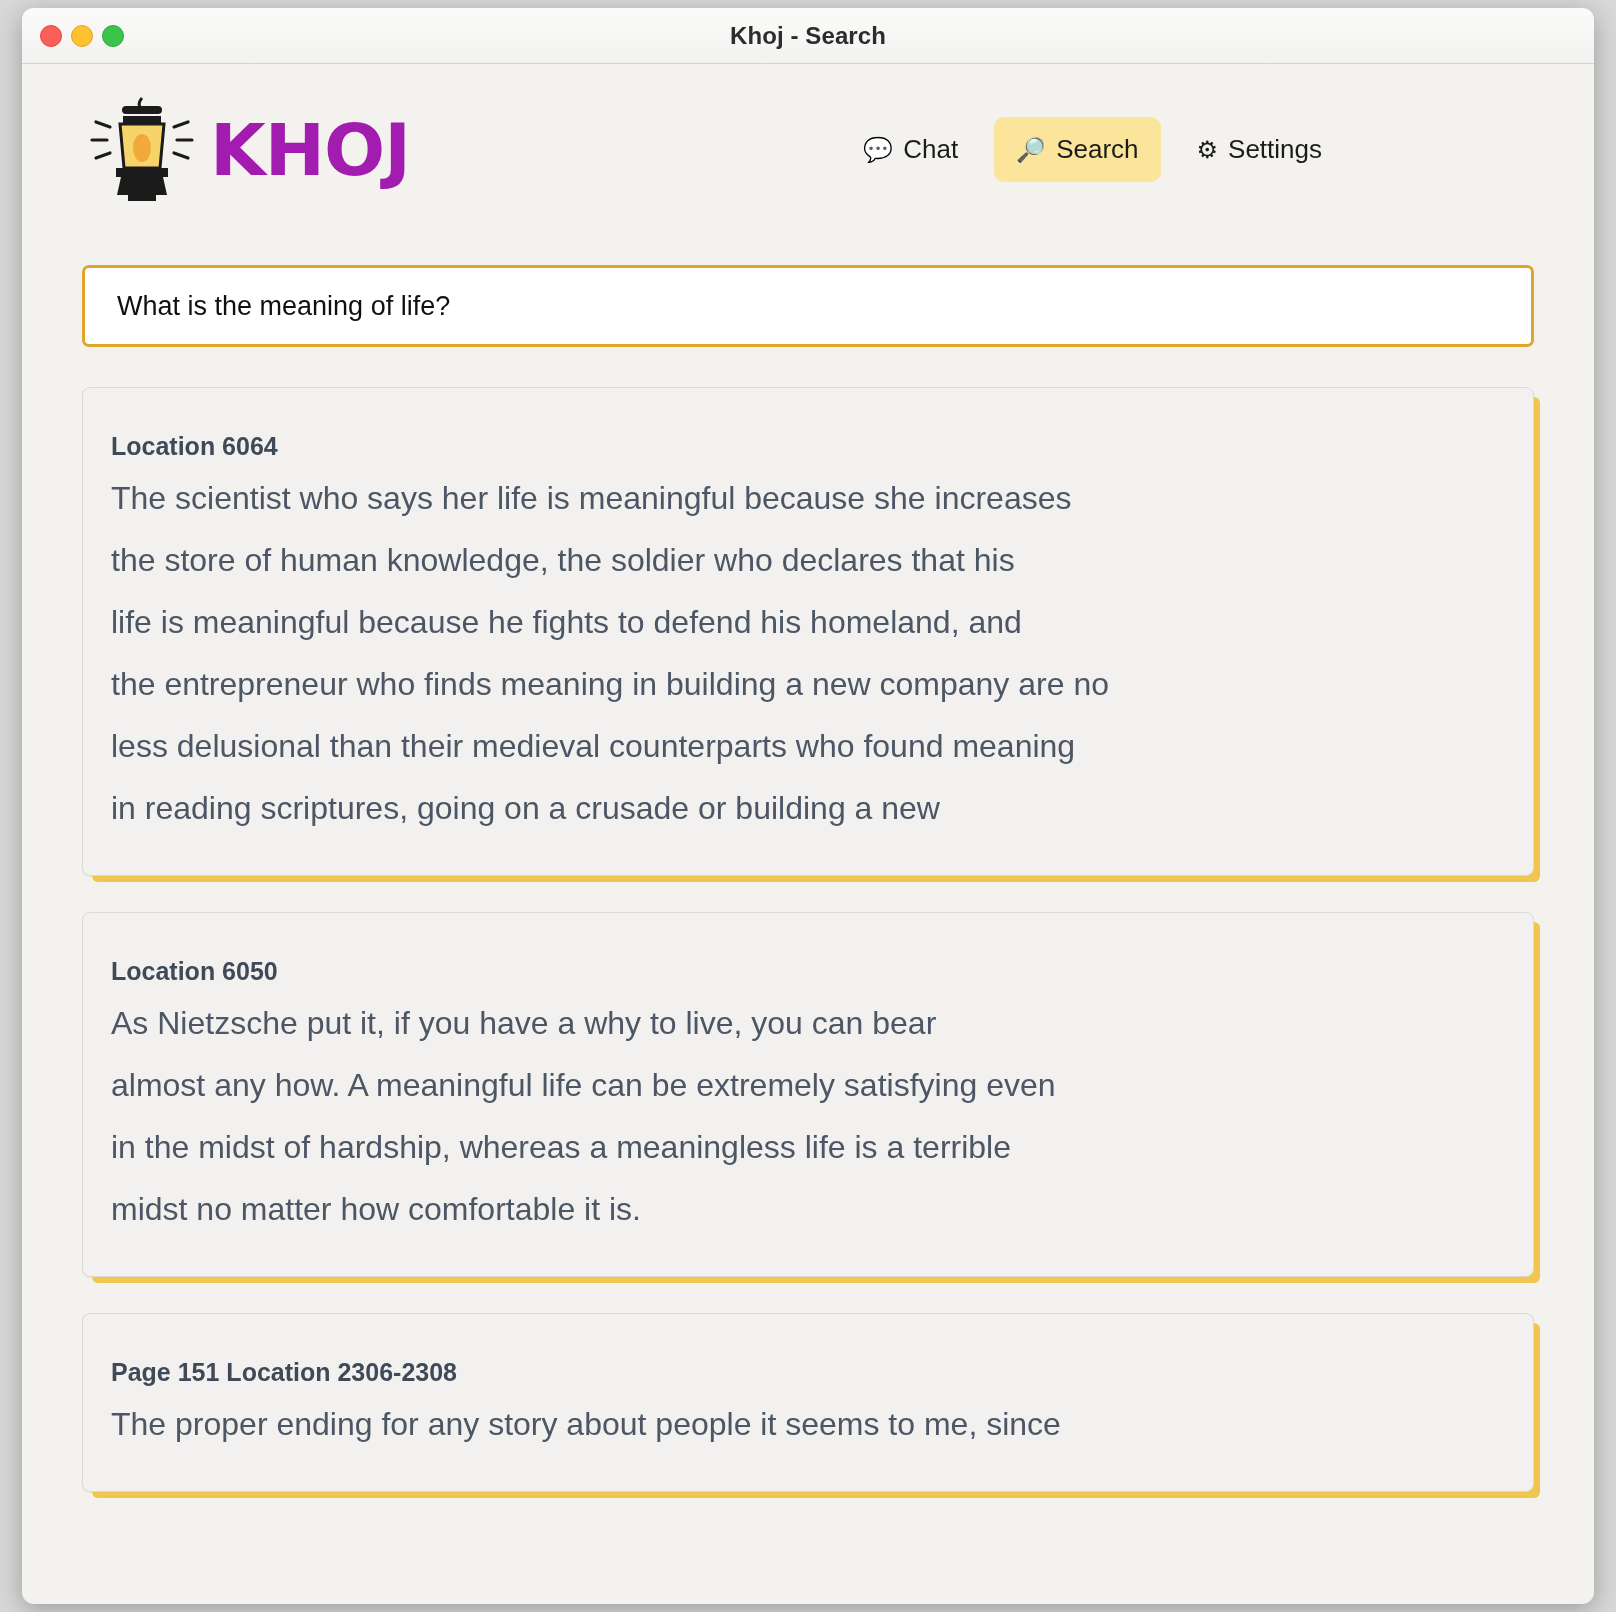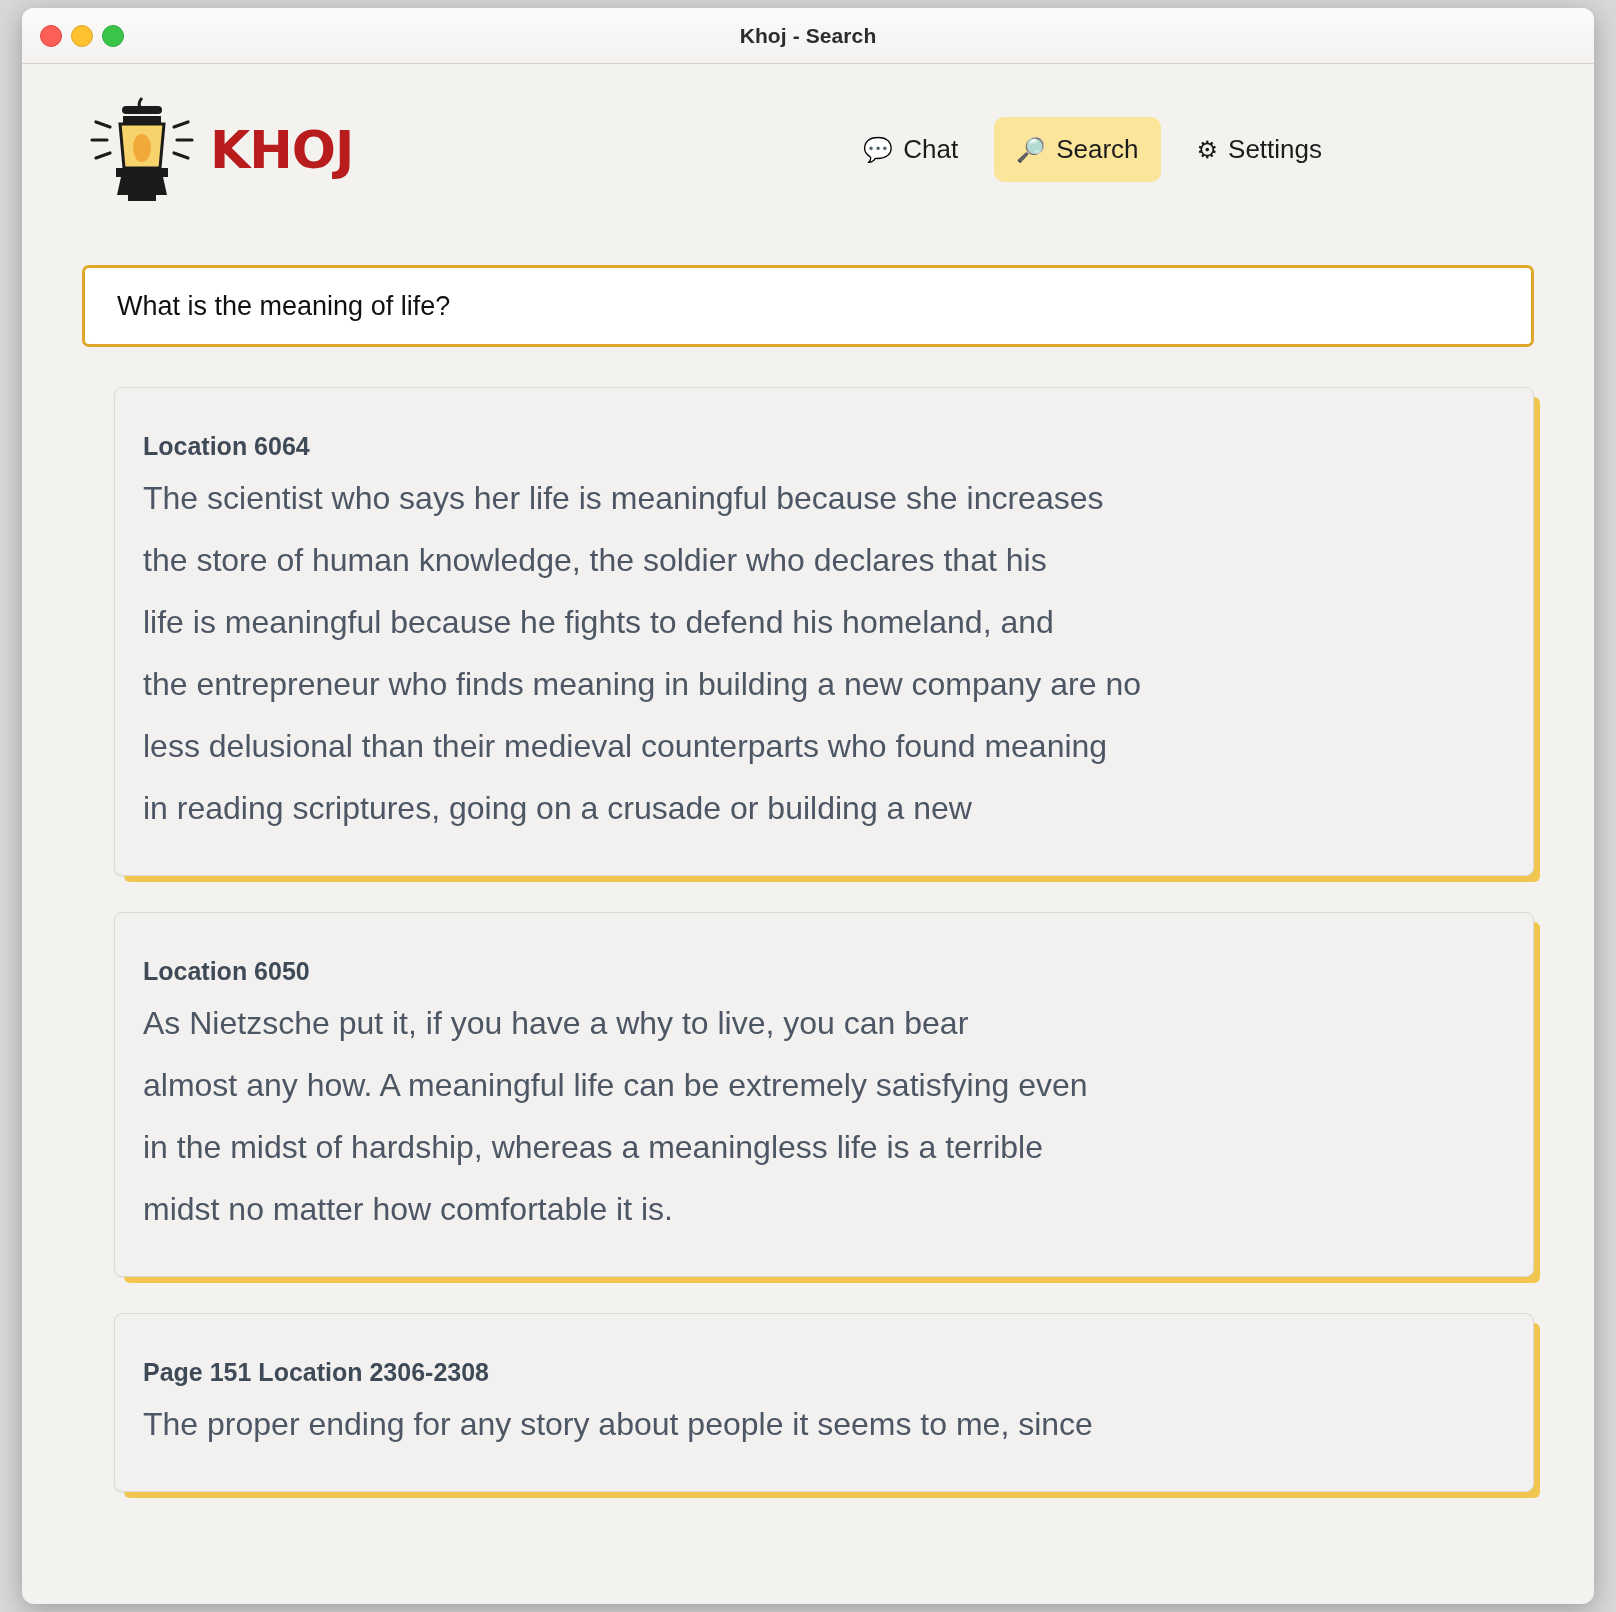--- a/index.html
+++ b/index.html
@@ -49,21 +49,21 @@
     border-radius: 50%;
     display: block;
   }
   .dot.red    { background: #fc5f57; border: 1px solid #e1463f; }
   .dot.yellow { background: #fec12f; border: 1px solid #e0a625; }
   .dot.green  { background: #3bc44a; border: 1px solid #2ca739; }
 
   .win-title {
     width: 100%;
     text-align: center;
-    font-size: 21px;
+    font-size: 24px;
     font-weight: bold;
     color: #2c2c2c;
     letter-spacing: 0.1px;
   }
 
   .content {
     position: relative;
     height: 1541px;
     overflow: hidden;
   }
@@ -78,24 +78,24 @@
     display: flex;
     align-items: center;
     gap: 8px;
   }
   .lantern {
     width: 120px;
     height: 115px;
     position: relative;
   }
   .logo-text {
-    font-size: 52px;
+    font-size: 72px;
     font-weight: 800;
     letter-spacing: -1px;
-    color: #b91c1c;
+    color: #a21caf;
     font-family: "DejaVu Sans", sans-serif;
     line-height: 1;
   }
 
   .nav {
     margin-left: auto;
     display: flex;
     align-items: center;
     gap: 14px;
     padding-right: 190px;
@@ -133,21 +133,21 @@
     border-radius: 7px;
     font-size: 27px;
     color: #101010;
     padding: 0 32px;
     font-family: "Liberation Sans", sans-serif;
     outline: none;
   }
 
   
   .results {
-    padding: 40px 60px 0 92px;
+    padding: 40px 60px 0 60px;
   }
   .card {
     position: relative;
     background: #f2f1ef;
     border: 1px solid #dcdad6;
     border-radius: 8px;
     box-shadow: 8px 8px 0 -2px #f0c64e, 0 1px 2px rgba(0,0,0,0.06);
     padding: 44px 28px 36px 28px;
     margin-bottom: 36px;
   }

